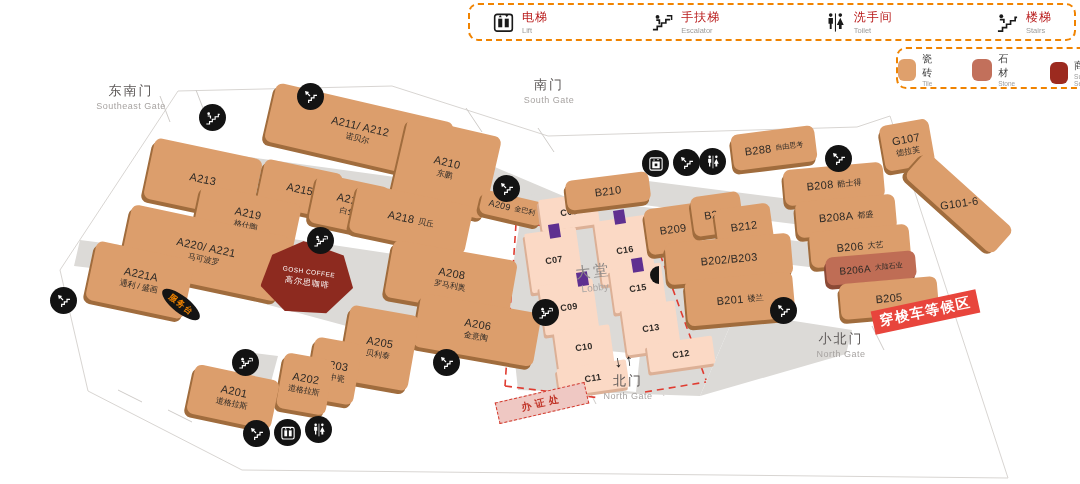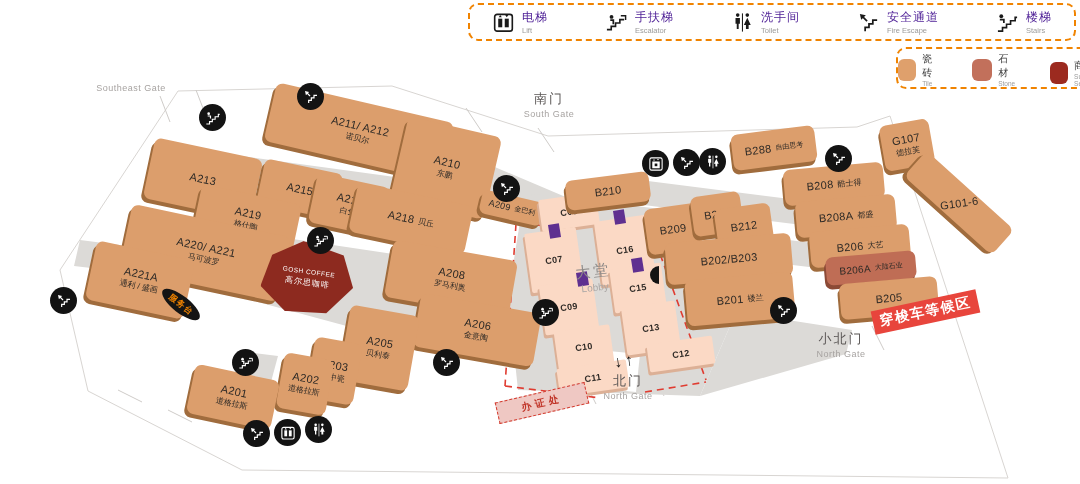--- a/index.html
+++ b/index.html
@@ -4,21 +4,21 @@
 <style>
   html,body{margin:0;padding:0;background:#fff;}
   #stage{position:relative;width:1080px;height:484px;background:#fff;overflow:hidden;
          font-family:"Liberation Sans", sans-serif;}
   
   .legendbar{position:absolute;left:468px;top:3px;width:608px;height:38px;
     border:2px dashed #F08300;border-radius:10px;background:#fff;
     display:flex;align-items:center;justify-content:space-between;padding:0 22px;box-sizing:border-box;z-index:6;}
   .litem{display:flex;align-items:center;gap:7px;}
   .lic{width:23px;height:23px;color:#1a1a1a;}
-  .lzh{font-size:12px;color:#4c1d95;letter-spacing:1px;}
+  .lzh{font-size:12px;color:#b91c1c;letter-spacing:1px;}
   .len{font-size:7.5px;color:#9b9b9b;}
   .matbar{position:absolute;left:896px;top:47px;width:226px;height:42px;
     border:2px dashed #F08300;border-radius:10px;background:#fff;
     display:flex;align-items:flex-end;justify-content:space-evenly;box-sizing:border-box;z-index:6;gap:33px;}
   .mitem{display:flex;align-items:center;gap:6px;}
   .chip{width:22px;height:22px;border-radius:6px;}
   .chip1{background:#DFA06C}.chip2{background:#C2705B}.chip3{background:#9C2A1F}
   .mzh{font-size:10px;color:#3a3a3a;}
   .men{font-size:6.5px;color:#9b9b9b;}
   
@@ -175,29 +175,20 @@
       <svg class="lic">
           <use href="#i-wc"></use>
         </svg>
       <div>
           <div class="lzh">洗手间</div>
            <div class="len">Toilet</div>
         </div>
     </div>
     <div class="litem">
       <svg class="lic">
-          <use href="#i-fire"></use>
-        </svg>
-      <div>
-          <div class="lzh">安全通道</div>
-           <div class="len">Fire Escape</div>
-        </div>
-    </div>
-    <div class="litem">
-      <svg class="lic">
           <use href="#i-stairs"></use>
         </svg>
       <div>
           <div class="lzh">楼梯</div>
            <div class="len">Stairs</div>
         </div>
     </div>
   </div>
 
   <div class="matbar">
@@ -370,23 +361,24 @@
     </div>
   <div class="booth" style="left:882px;top:122px;width:50px;height:46px;--r:-10deg">
     <span class="bid">G107</span>
     <span class="bsub">德拉芙</span>
     </div>
   <div class="booth" style="left:900px;top:186px;width:118px;height:34px;--r:42deg">
     <span class="bid g101lbl">G101-6</span>
     </div>
 
   <div class="gate" style="left:72px;top:82px;width:118px">
+    <div class="zh">东南门</div>
     <div class="en">Southeast Gate</div>
     </div>
-  <div class="gate" style="left:502px;top:90px;width:94px">
+  <div class="gate" style="left:502px;top:76px;width:94px">
     <div class="zh">南门</div>
     <div class="en">South Gate</div>
     </div>
   <div class="gate" style="left:586px;top:372px;width:84px">
     <div class="zh">北门</div>
     <div class="en">North Gate</div>
     </div>
   <div class="gate" style="left:796px;top:330px;width:90px">
     <div class="zh">小北门</div>
     <div class="en">North Gate</div>

